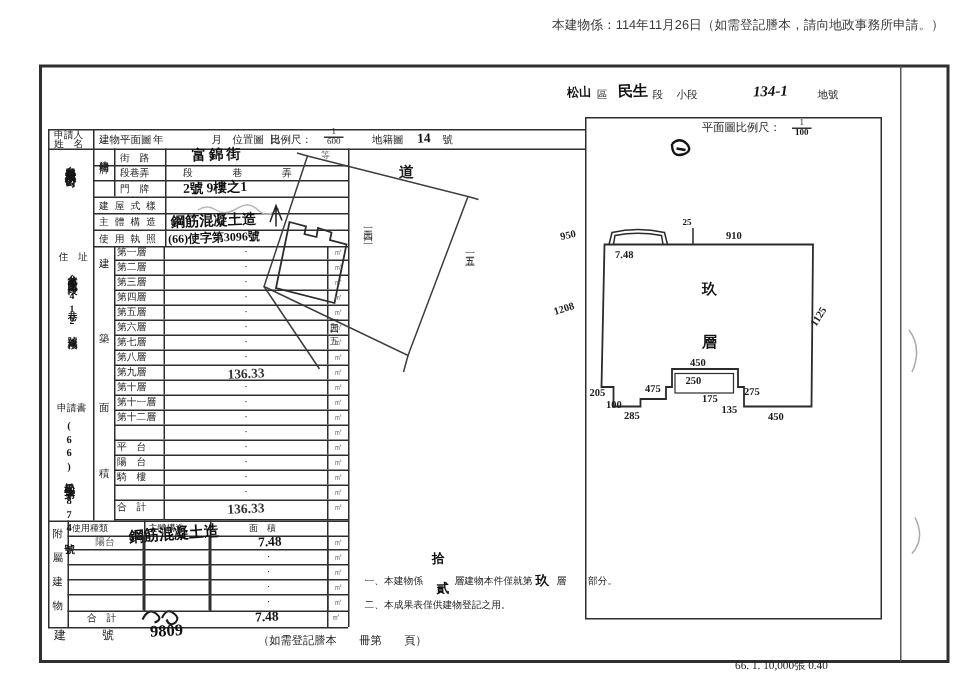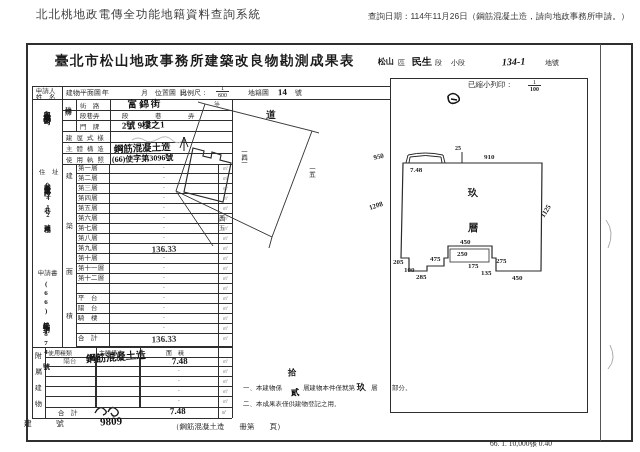--- a/index.html
+++ b/index.html
@@ -25,28 +25,26 @@
   .arow .c2{width:44px;border-right:1px solid #2e2e2e;box-sizing:border-box;}
   .arow .c3{flex:1;text-align:center;font-size:7px;color:#333;}
   .arow .unit{width:14px;border-left:1px solid #2e2e2e;font-size:6px;color:#666;text-align:center;box-sizing:border-box;}
   .hwv{font-weight:bold;color:#101010;}
   svg{position:absolute;overflow:visible;}
 </style>
 </head>
 <body>
 <div id="page">
 
-<div class="abs sys" style="left:36px;top:8px;font-size:11.5px;letter-spacing:1px;">北北桃地政電傳全功能地籍資料查詢系統</div>
-<div class="abs sys" style="left:368px;top:12px;font-size:8.5px;">查詢日期：114年11月26日（鋼筋混凝土造，請向地政事務所申請。）</div>
+<div class="abs sys" style="left:368px;top:12px;font-size:8.5px;">本建物係：114年11月26日（如需登記謄本，請向地政事務所申請。）</div>
 
 <div class="scanbox"></div>
 
 <div class="ln" style="left:600px;top:44px;width:1px;height:397px;background:#555;"></div>
 
-<div class="abs" style="left:55px;top:53px;font-size:13.5px;font-weight:bold;letter-spacing:1.5px;color:#1c1c1c;">臺北市松山地政事務所建築改良物勘測成果表</div>
 <div class="abs hw" style="left:378px;top:57px;font-size:8px;">松山</div>
 <div class="abs p7" style="left:398px;top:59px;">區</div>
 <div class="abs hw" style="left:412px;top:56px;font-size:10px;">民生</div>
 <div class="abs p7" style="left:435px;top:59px;">段</div>
 <div class="abs p7" style="left:451px;top:59px;">小段</div>
 <div class="abs hw" style="left:502px;top:56px;font-size:10px;font-style:italic;">134-1</div>
 <div class="abs p7" style="left:545px;top:59px;">地號</div>
 
 <div class="ln" style="left:32px;top:86px;width:358px;height:1px;"></div>
 <div class="ln" style="left:32px;top:99px;width:358px;height:1px;"></div>
@@ -72,21 +70,21 @@
 <div class="abs p7" style="left:102px;top:89px;letter-spacing:6px;">年　　月　　日</div>
 <div class="abs p7" style="left:155px;top:89px;">位置圖</div>
 <div class="abs p7" style="left:180px;top:89px;">比例尺：</div>
 <div class="abs frac" style="left:216px;top:85px;">
   <span class="num">1</span>
   <span class="den">600</span>
 </div>
 <div class="abs p7" style="left:248px;top:89px;">地籍圖</div>
 <div class="abs hw" style="left:278px;top:87px;font-size:9px;">14</div>
 <div class="abs p7" style="left:295px;top:89px;">號</div>
-<div class="abs p75" style="left:468px;top:81px;">已縮小列印：</div>
+<div class="abs p75" style="left:468px;top:81px;">平面圖比例尺：</div>
 <div class="abs frac" style="left:528px;top:79px;">
   <span class="num">1</span>
   <span class="den hw2">100</span>
 </div>
 
 <div class="abs vert hw2" style="left:42px;top:104px;height:62px;font-size:7.5px;">自美企業股份公司</div>
 <div class="abs p65" style="left:39px;top:168px;">住　址</div>
 <div class="abs vert hw2" style="left:44px;top:177px;height:88px;font-size:6.5px;">台北市中山北路二段54巷12號八樓</div>
 <div class="abs p65" style="left:38px;top:269px;">申請書</div>
 <div class="abs vert hw2" style="left:42px;top:280px;height:64px;font-size:7px;">(66)松地二字第5874號</div>
@@ -129,26 +127,26 @@
 
 <div class="abs p65" style="left:243px;top:384px;">一、本建物係</div>
 <div class="abs hw" style="left:288px;top:368px;font-size:8.5px;">拾</div>
 <div class="abs hw" style="left:291px;top:388px;font-size:8.5px;">貳</div>
 <div class="abs p65" style="left:303px;top:384px;">層建物本件僅就第</div>
 <div class="abs hw" style="left:357px;top:382px;font-size:9px;">玖</div>
 <div class="abs p65" style="left:371px;top:384px;">層</div>
 <div class="abs p65" style="left:392px;top:384px;">部分。</div>
 <div class="abs p65" style="left:243px;top:400px;">二、本成果表僅供建物登記之用。</div>
 
-<div class="abs" style="left:24px;top:419px;font-size:8px;letter-spacing:8px;">建　號</div>
+<div class="abs" style="left:36px;top:419px;font-size:8px;letter-spacing:8px;">建　號</div>
 <svg style="left:92px;top:403px;" width="34" height="15" viewBox="0 0 34 15">
   <path d="M3,10 q4,-8 9,-4 q5,4 -1,6 M16,9 q3,-7 8,-3 q4,3 1,6 q-4,3 -6,-2" stroke="#1a1a1a" fill="none" stroke-width="1.4"></path>
 </svg>
 <div class="abs hw" style="left:100px;top:415px;font-size:11px;transform:rotate(-3deg);">9809</div>
-<div class="abs p75" style="left:172px;top:423px;">（鋼筋混凝土造　　冊第　　頁）</div>
+<div class="abs p75" style="left:172px;top:423px;">（如需登記謄本　　冊第　　頁）</div>
 <div class="abs p75" style="left:490px;top:440px;">66. 1. 10,000張 0.40</div>
 
 <svg style="left:170px;top:95px;" width="220" height="200" viewBox="170 95 220 200">
   <polygon points="205,104 312,131 272,237 176,191" fill="none" stroke="#3d3d3d" stroke-width="1"></polygon>
   <path d="M312,131 L319,133 M272,237 L269,248 M205,104 L198,102 M176,191 L213,246" stroke="#3d3d3d" fill="none" stroke-width="1"></path>
   <path d="M193,148 L204,151 L203,156 L211,158 L212,152 L221,155 L220,160 L231,163 L223,202 L184,192 Z" fill="none" stroke="#2c2c2c" stroke-width="1.2"></path>
   <path d="M180,148 L184,137 L188,147 M184,137 L184,151" stroke="#222" fill="none" stroke-width="1"></path>
   <text x="266" y="118" font-size="10" fill="#1e1e1e" font-weight="bold">道</text>
 </svg>
 <div class="abs vert" style="left:241px;top:148px;height:42px;font-size:6.5px;color:#222;">一三四-一</div>

